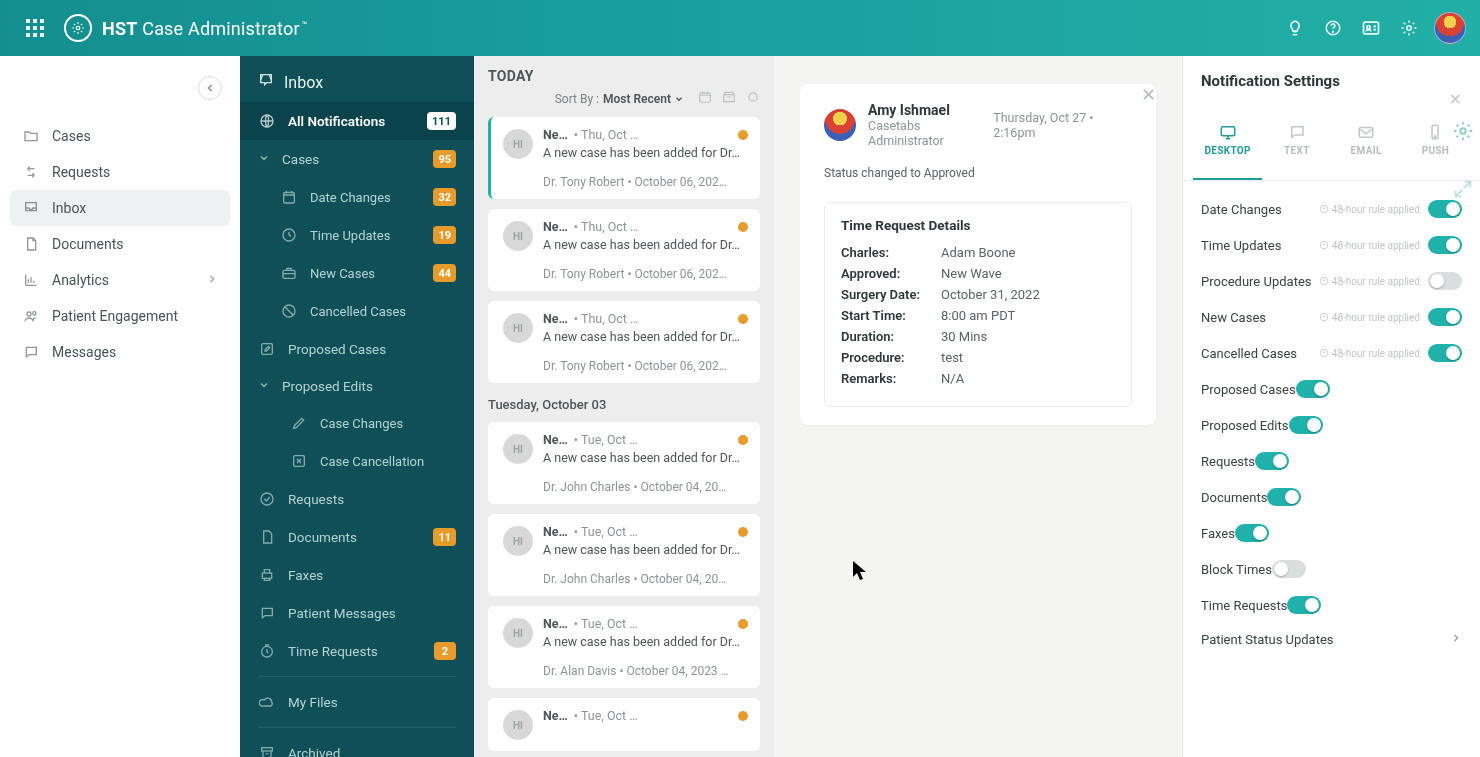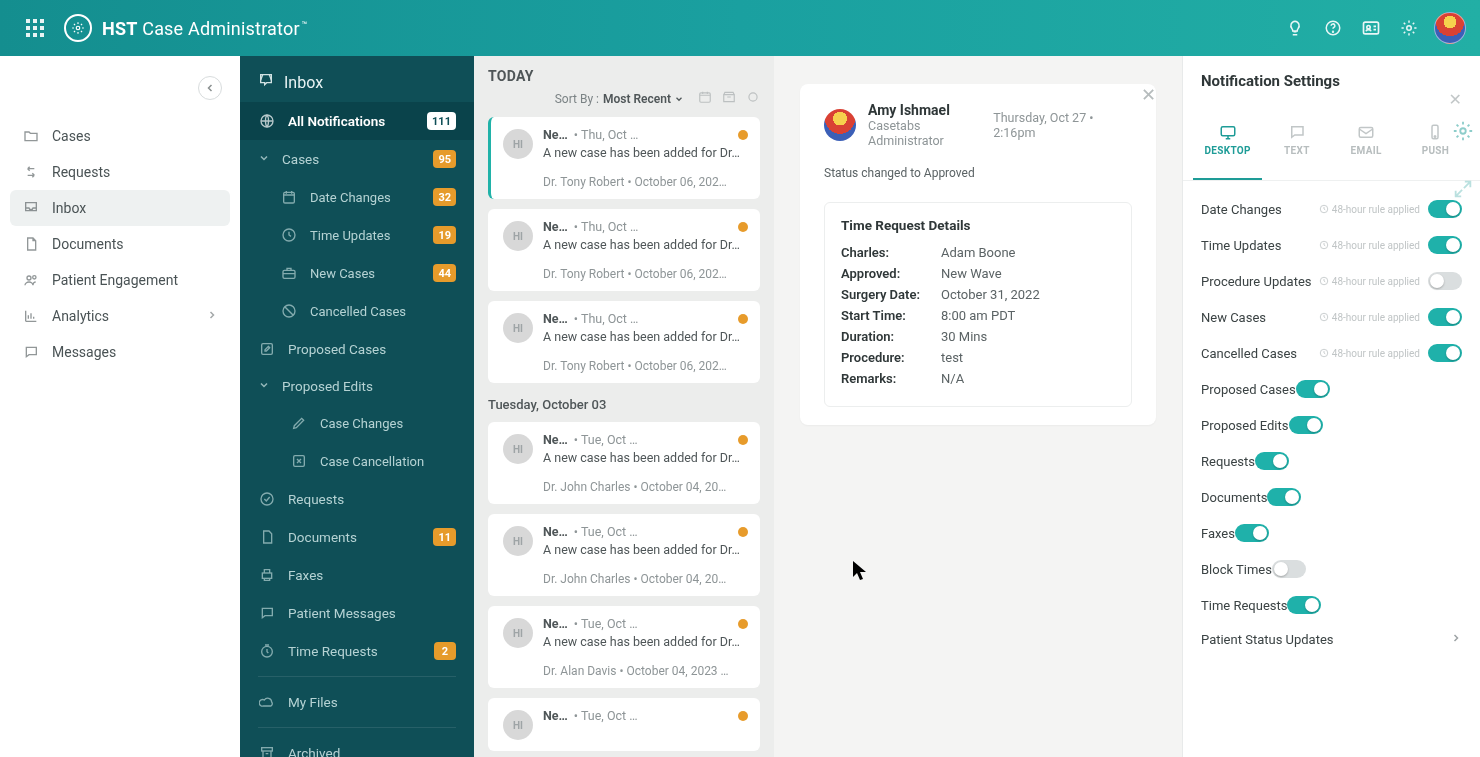--- a/index.html
+++ b/index.html
@@ -275,38 +275,38 @@
           <span class="icn">
             <svg width="16" height="16" viewBox="0 0 24 24" fill="none" stroke="currentColor" stroke-width="2">
               <path d="M7 3h8l4 4v14H7zM15 3v4h4"></path>
             </svg>
           </span>
           <span>Documents</span>
         </li>
         <li>
           <span class="icn">
             <svg width="16" height="16" viewBox="0 0 24 24" fill="none" stroke="currentColor" stroke-width="2">
+              <path d="M4 20V4M4 20h16M8 16v-5M12 16V8M16 16v-3"></path>
+            </svg>
+          </span>
+          <span>Analytics</span>
+          <span class="chev"><svg width="12" height="12" viewBox="0 0 24 24" stroke="currentColor" stroke-width="3" fill="none">
+              <path d="M9 6l6 6-6 6"></path>
+            </svg></span>
+        </li>
+        <li>
+          <span class="icn">
+            <svg width="16" height="16" viewBox="0 0 24 24" fill="none" stroke="currentColor" stroke-width="2">
               <circle cx="9" cy="9" r="3"></circle>
               <path d="M3 20c0-3 3-5 6-5s6 2 6 5"></path>
               <circle cx="17" cy="8" r="2.5"></circle>
               <path d="M15 19c0-2 2-4 4-4"></path>
             </svg>
           </span>
           <span>Patient Engagement</span>
-        </li>
-        <li>
-          <span class="icn">
-            <svg width="16" height="16" viewBox="0 0 24 24" fill="none" stroke="currentColor" stroke-width="2">
-              <path d="M4 20V4M4 20h16M8 16v-5M12 16V8M16 16v-3"></path>
-            </svg>
-          </span>
-          <span>Analytics</span>
-          <span class="chev"><svg width="12" height="12" viewBox="0 0 24 24" stroke="currentColor" stroke-width="3" fill="none">
-              <path d="M9 6l6 6-6 6"></path>
-            </svg></span>
         </li>
         <li>
           <span class="icn">
             <svg width="16" height="16" viewBox="0 0 24 24" fill="none" stroke="currentColor" stroke-width="2">
               <path d="M4 5h16v11H9l-4 3V5z"></path>
             </svg>
           </span>
           <span>Messages</span>
         </li>
       </ul>

